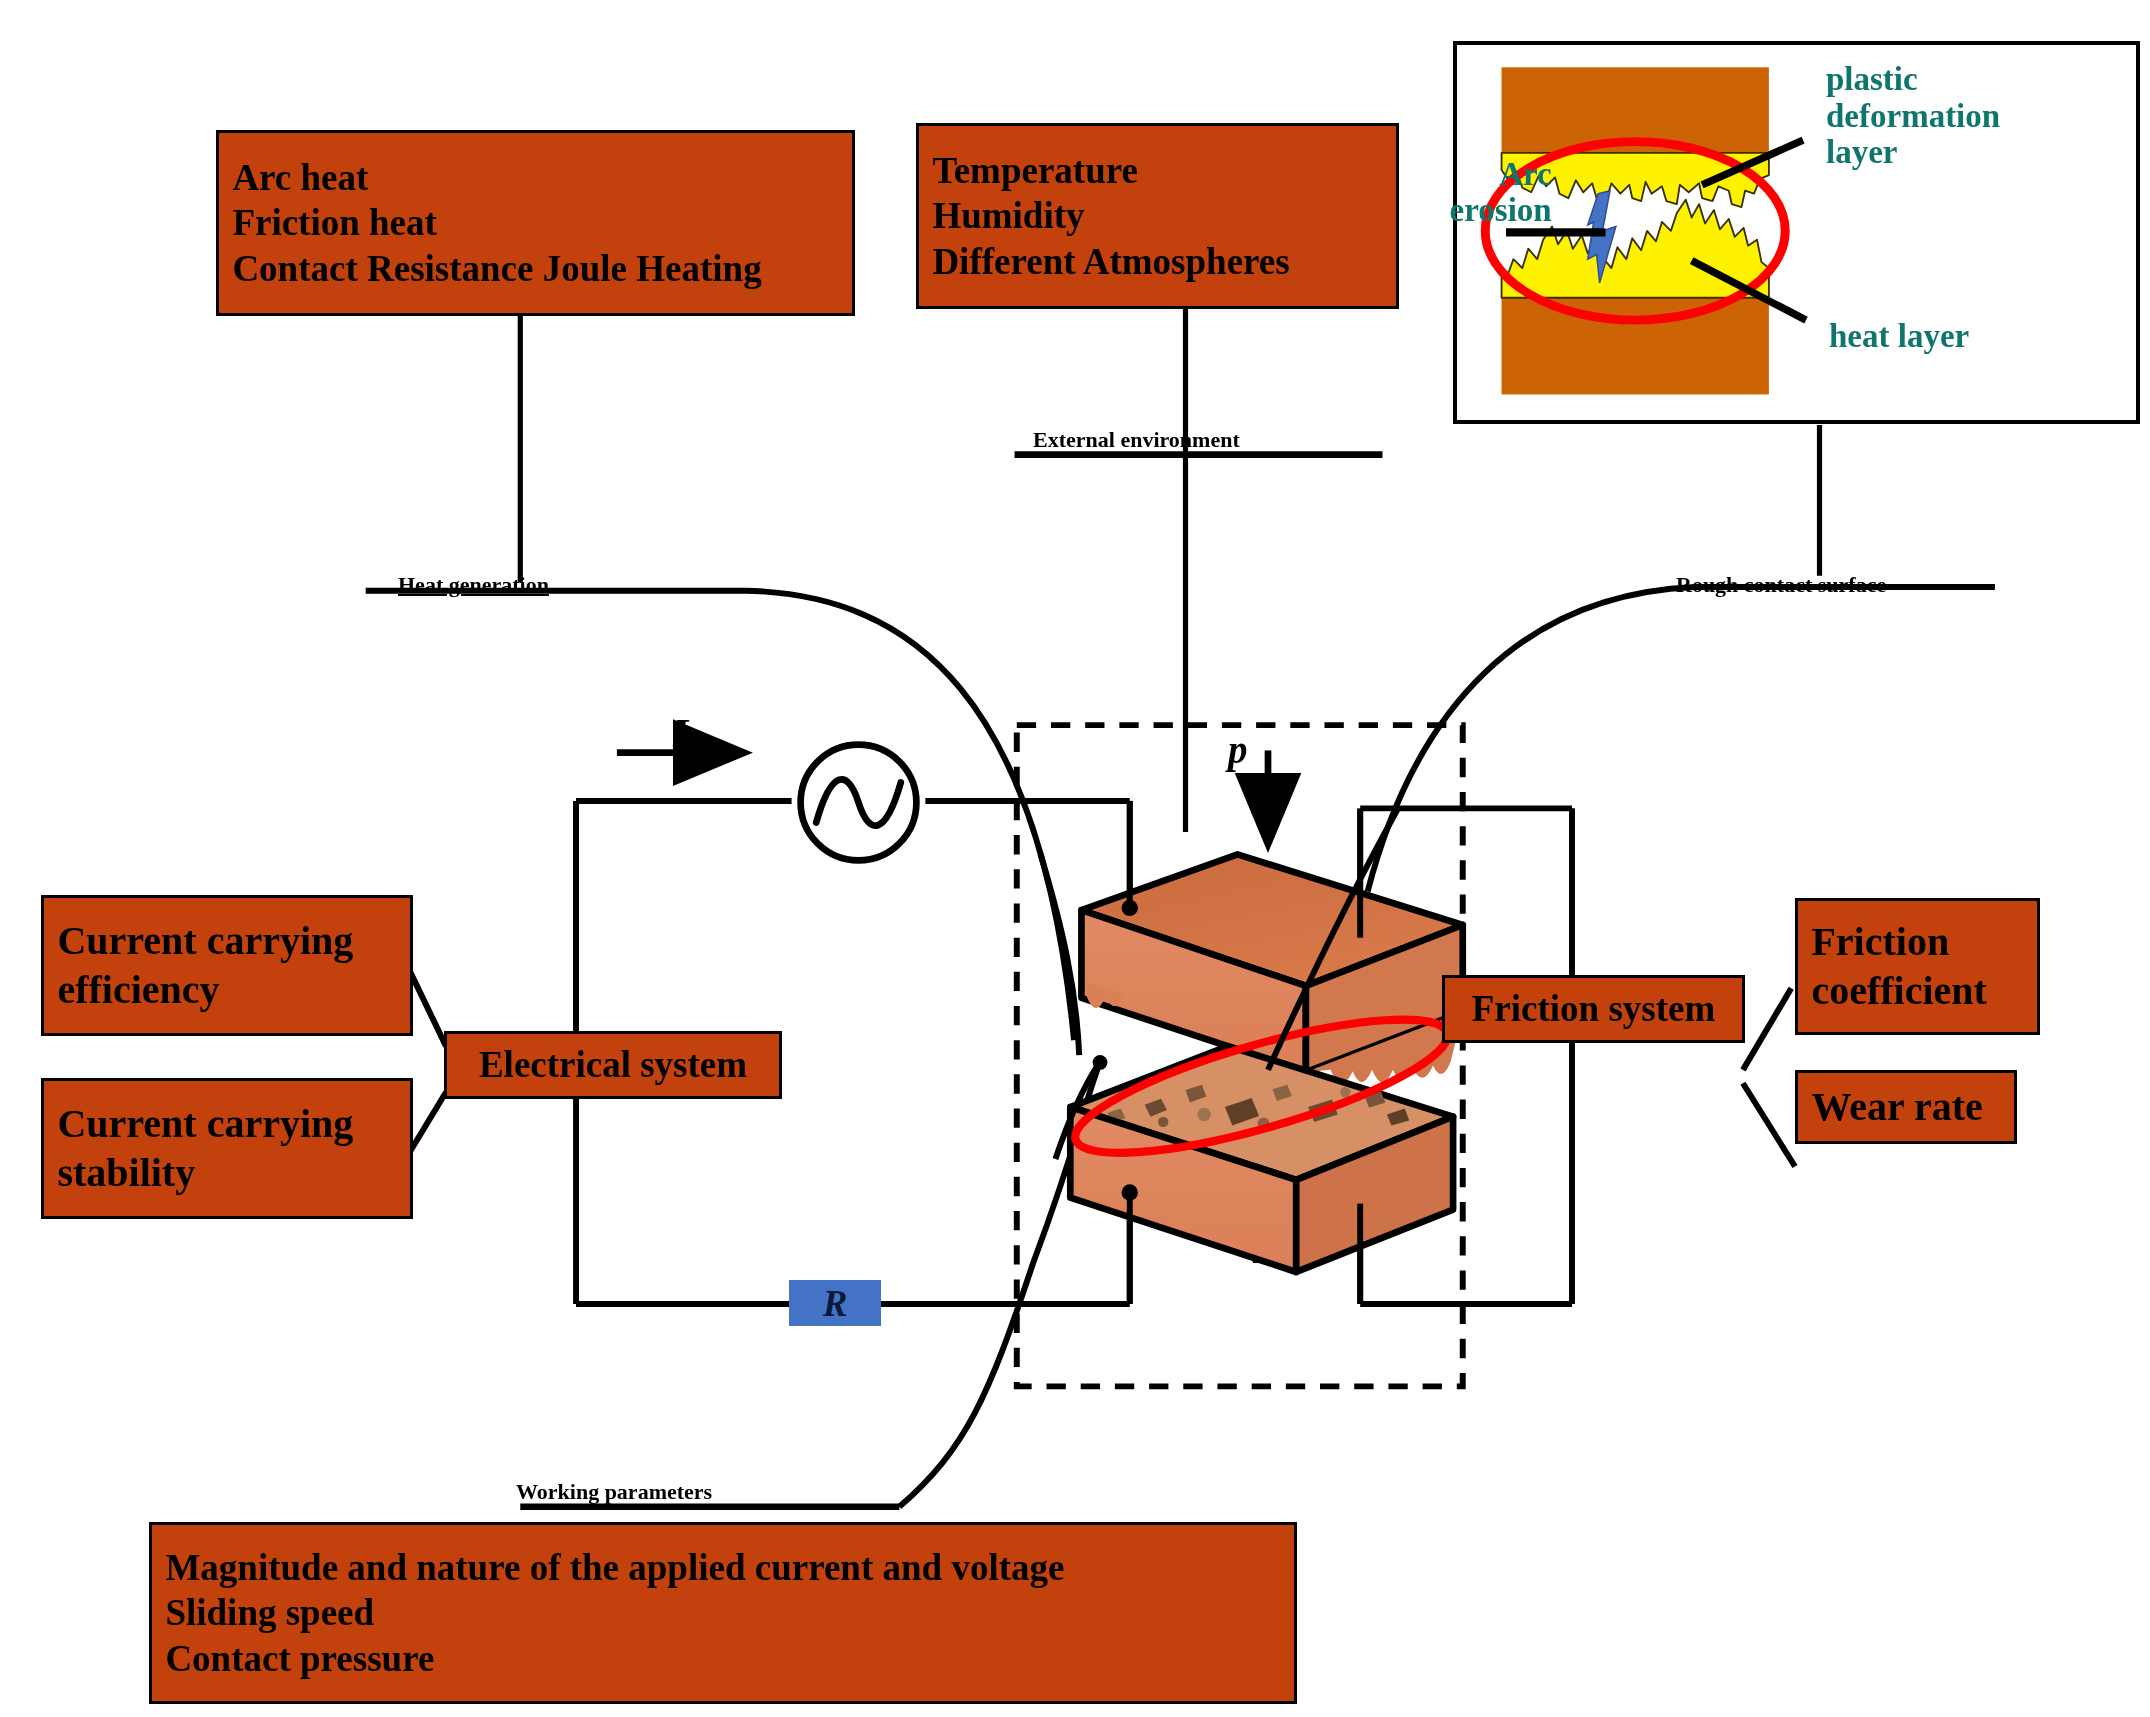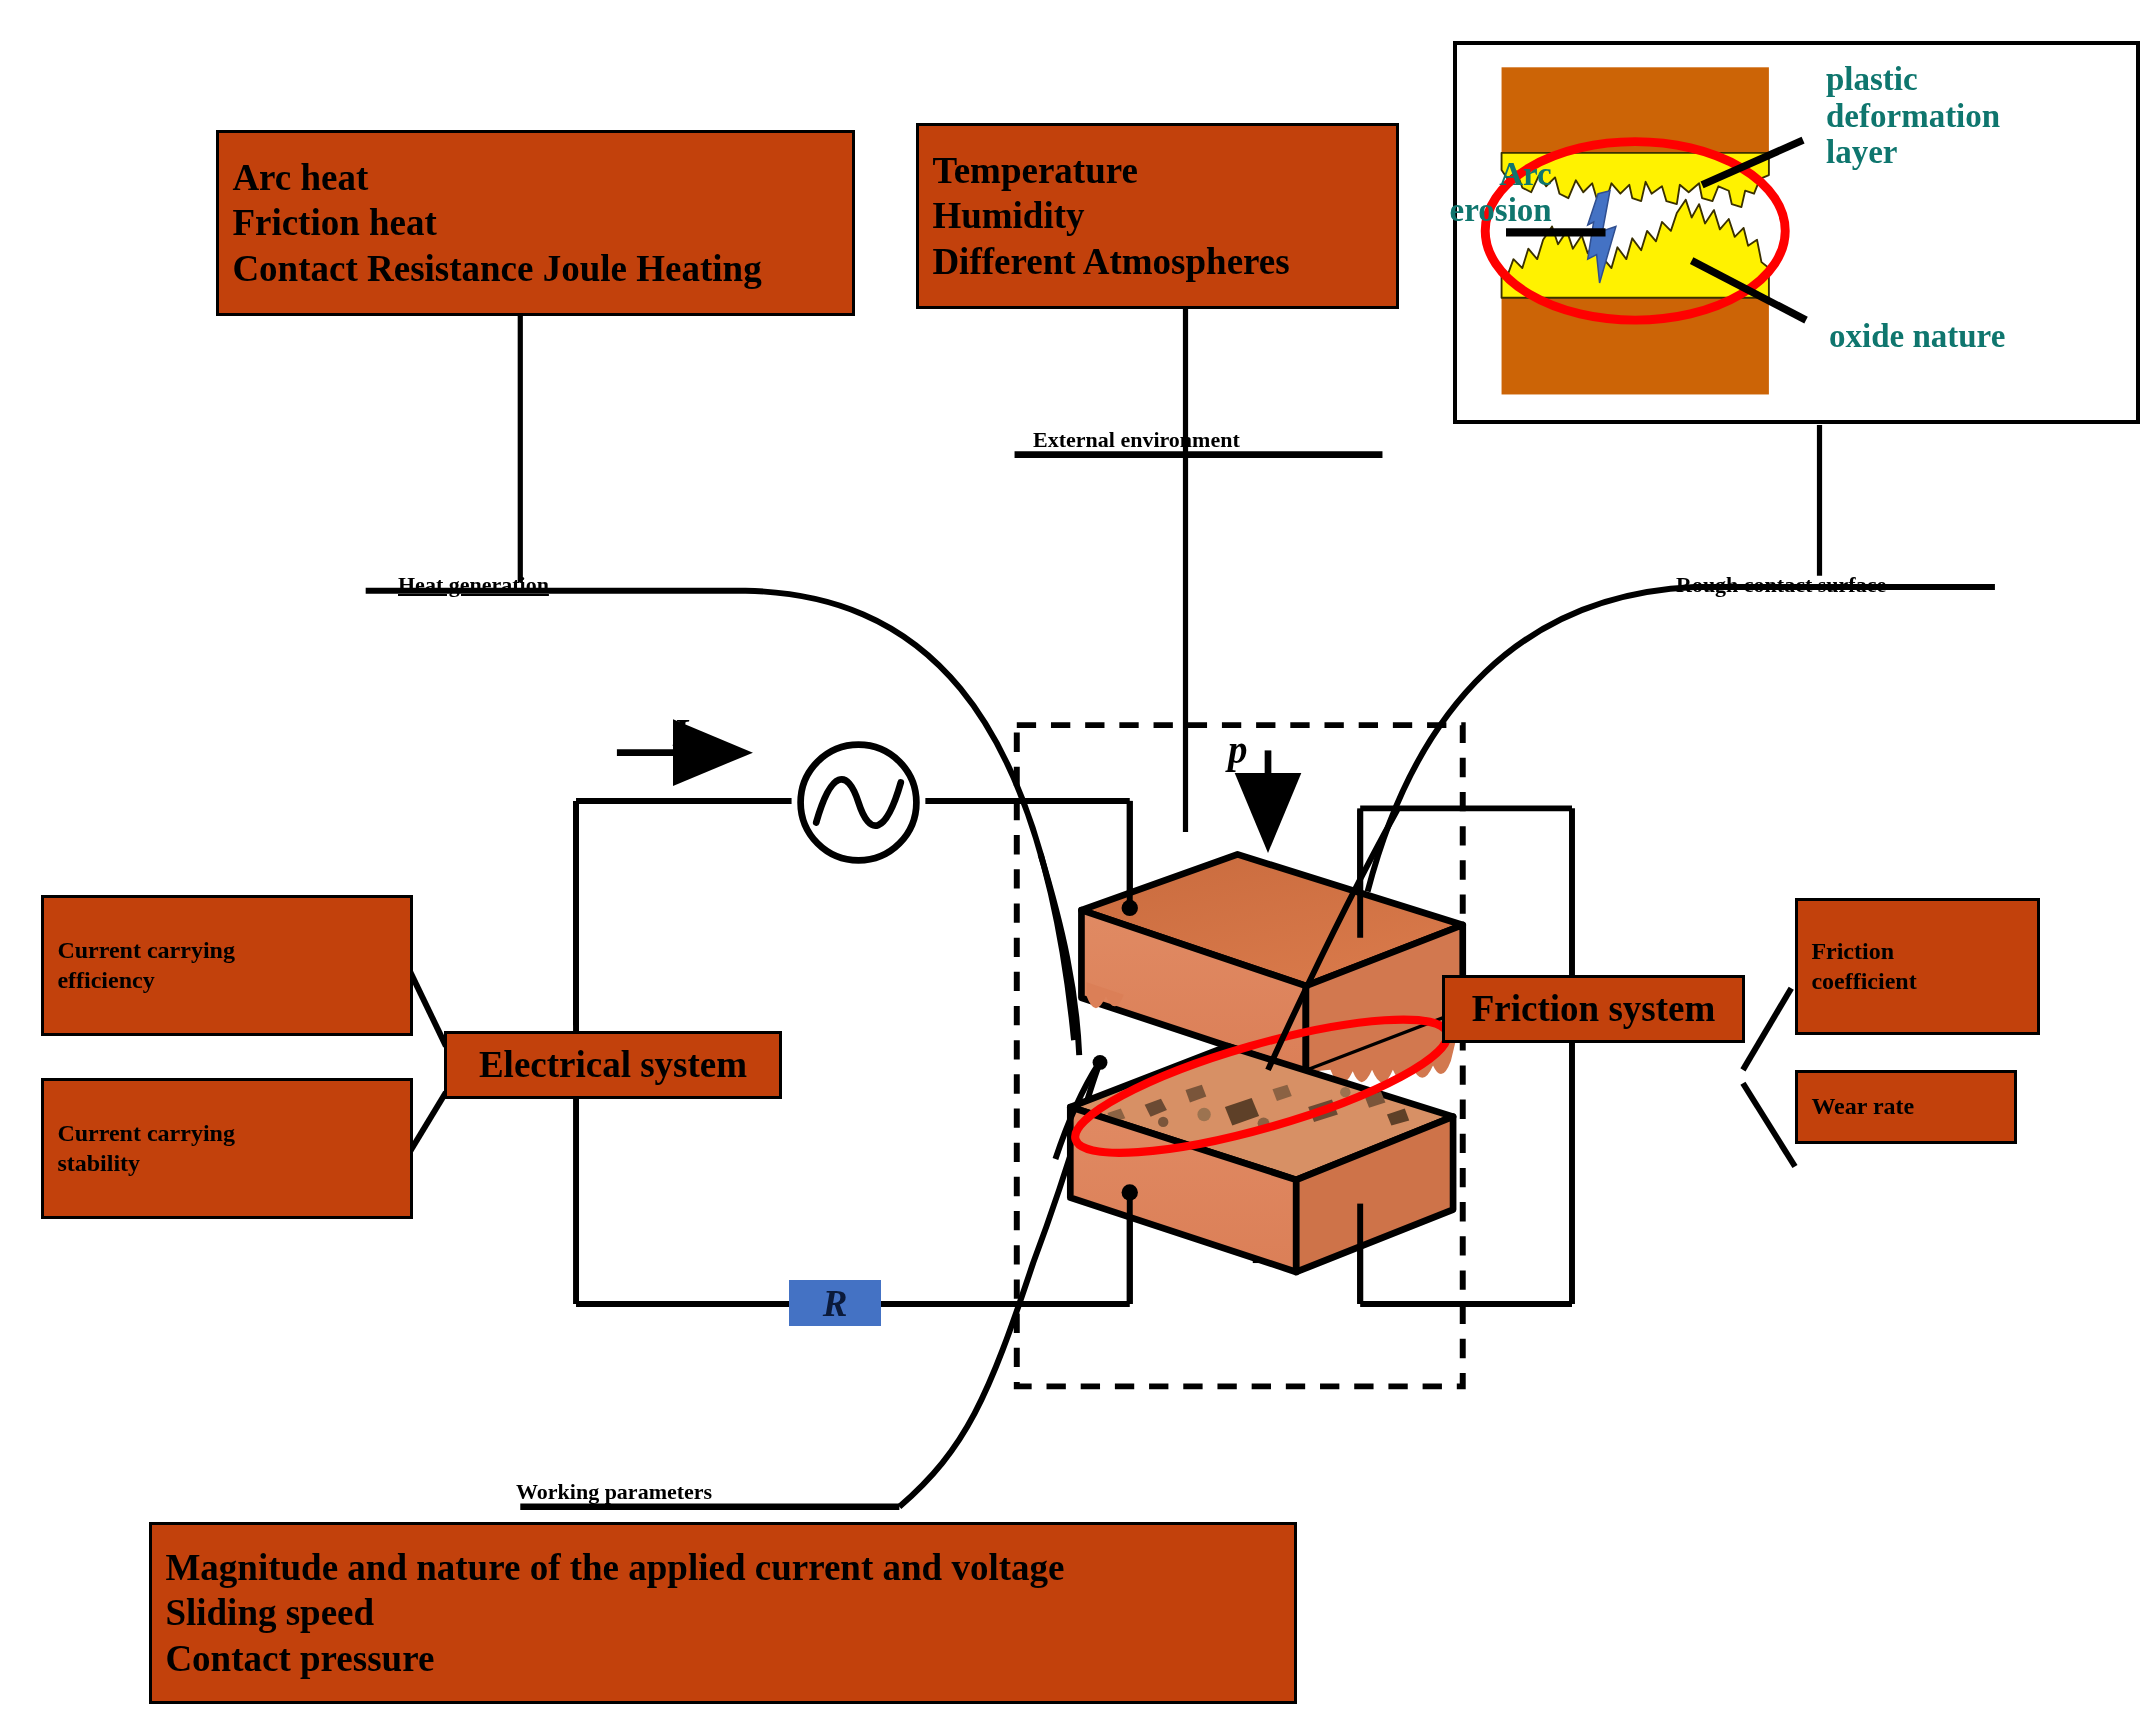--- a/index.html
+++ b/index.html
@@ -11,21 +11,21 @@
   .box{position:absolute;background:#c2410c;border:3.7px solid #000000;
        box-sizing:border-box;display:flex;flex-direction:column;justify-content:center;}
   .box .ln{font-weight:bold;color:#000;line-height:1.22;white-space:nowrap;}
   .box.pad{padding:7.4px 13.4px;}
   .box.center{align-items:center;justify-content:center;}
 
   .plain-label{position:absolute;font-weight:bold;color:#000;white-space:nowrap;}
 
   .f44{font-size:33px;}
   .f46{font-size:22px;margin-top:26px;}
-  .f48{font-size:24px;}
+  .f48{font-size:40px;}
   .f50{font-size:37px;}
   .f52{font-size:39px;}
 
   .resistor{position:absolute;background:#4472C4;display:flex;align-items:center;
             justify-content:center;color:#0b1a3a;font-weight:bold;font-style:italic;}
 
   .inset{position:absolute;background:#ffffff;border:4.5px solid #000;box-sizing:border-box;}
   .inset-lbl{position:absolute;font-weight:bold;color:#0f766e;line-height:1.1;}
 </style>
 </head>
@@ -257,17 +257,17 @@
       <div>plastic</div>
       <div>deformation</div>
       <div>layer</div>
     </div>
 
     <div class="inset-lbl f44" style="left:-7.4px;top:111px;text-align:right;">
       <div>Arc</div>
       <div>erosion</div>
     </div>
 
-    <div class="inset-lbl f44" style="left:372px;top:273px;">oxide nature</div>
+    <div class="inset-lbl f44" style="left:372px;top:273px;">heat layer</div>
   </div>
 
 </div>
 
 
 </body></html>

